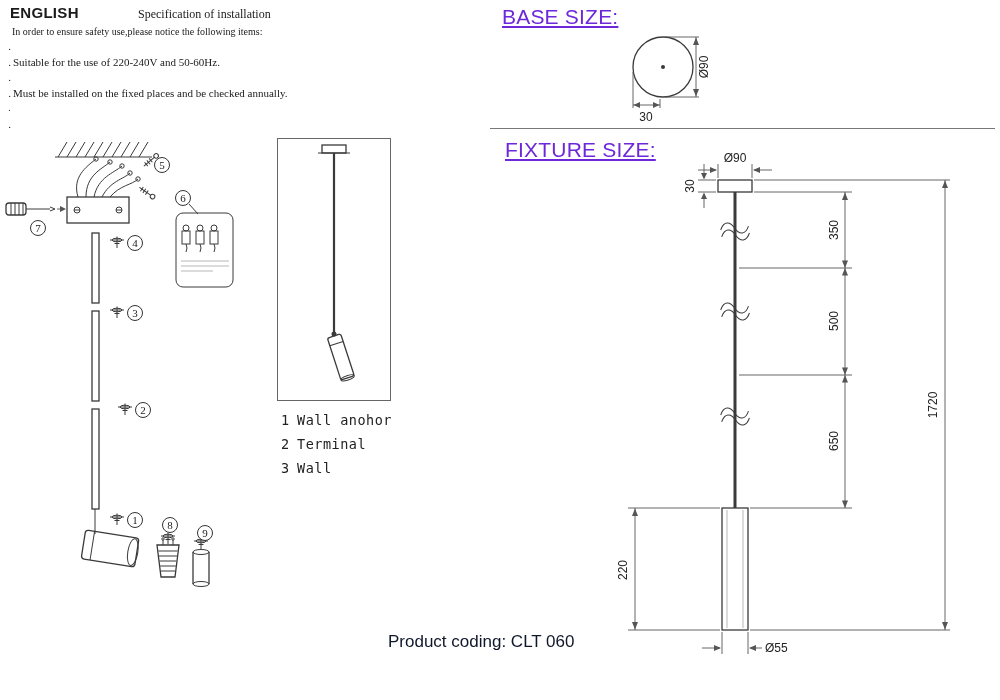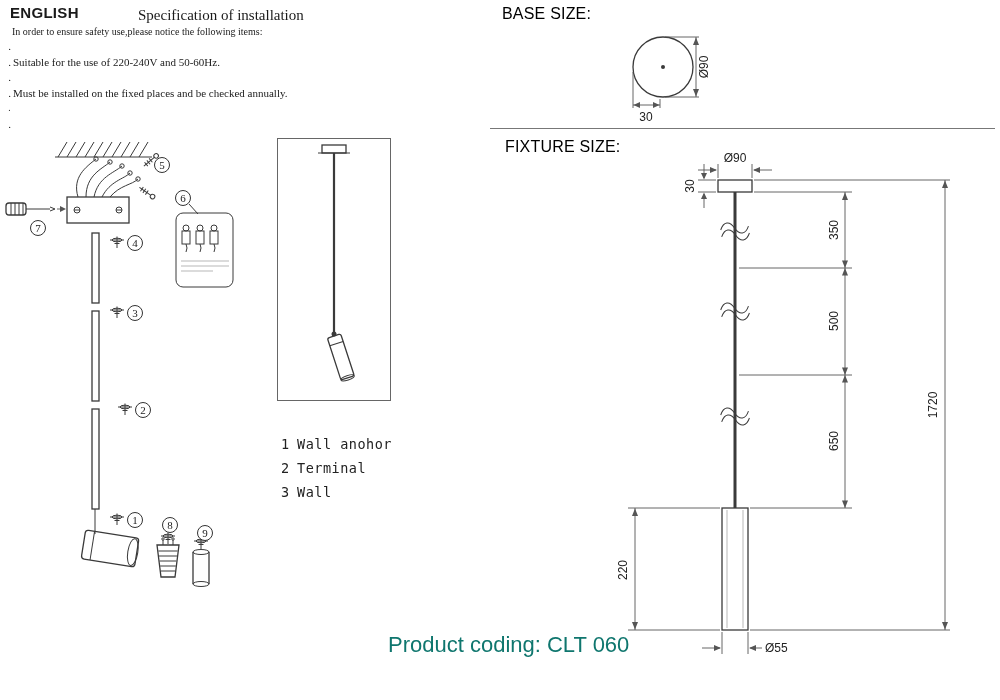--- a/index.html
+++ b/index.html
@@ -11,36 +11,36 @@
   .o{stroke:#3a3a3a;fill:none;stroke-width:1.3;}
   .t{stroke:#3a3a3a;fill:none;stroke-width:1;}
   .d{stroke:#555;fill:none;stroke-width:0.9;}
   .g{stroke:#999;fill:none;stroke-width:0.7;}
   .ah{fill:#555;stroke:none;}
   .txt{font-family:"Liberation Sans",sans-serif;font-size:12px;fill:#222;}
   .num{font-family:"Liberation Serif",serif;font-size:11px;fill:#222;}
   .numc{stroke:#333;fill:#fff;stroke-width:1;}
   
   .lang{left:10px;top:4px;font-family:"Liberation Sans",sans-serif;font-size:15px;font-weight:bold;letter-spacing:.3px;}
-  .title{left:138px;top:7px;font-size:15px;}
+  .title{left:138px;top:7px;font-size:12px;}
   .intro{left:12px;top:26px;font-size:10px;}
   .instr{left:6px;top:39px;width:452px;list-style:none;margin:0;padding:0;}
   .instr li{font-size:11px;line-height:15.6px;display:flex;align-items:baseline;}
   .instr li:nth-child(5){font-size:9.4px;}
   .instr .b{width:7px;flex:0 0 7px;text-align:center;}
   
-  .legend{left:281px;top:412px;margin-top:24px;}
+  .legend{left:281px;top:412px;}
   .legend-row{height:24px;font-family:"DejaVu Sans Mono",monospace;font-size:13.5px;letter-spacing:.5px;color:#222;}
   .legend-num{display:inline-block;width:16px;}
   
-  .sec{font-family:"Liberation Sans",sans-serif;font-size:16px;letter-spacing:.2px;color:#000000;font-weight:500;}
+  .sec{font-family:"Liberation Sans",sans-serif;font-size:21px;letter-spacing:.2px;color:#6d28d9;font-weight:500;text-decoration:underline;}
   .sec-base{left:502px;top:5px;}
   .sec-fixture{left:505px;top:138px;}
   .divider{left:490px;top:128px;width:505px;height:0;border-top:1.5px solid #777;}
-  .footer{left:388px;top:632px;font-family:"Liberation Sans",sans-serif;font-size:22px;color:#0f766e;}
+  .footer{left:388px;top:632px;font-family:"Liberation Sans",sans-serif;font-size:17px;color:#0f172a;}
 </style>
 </head>
 <body>
 
 <div class="page">
 
   <span class="abs lang">ENGLISH</span>
   <span class="abs title">Specification of installation</span>
   <span class="abs intro">In order to ensure safety use,please notice the following items:</span>
 

